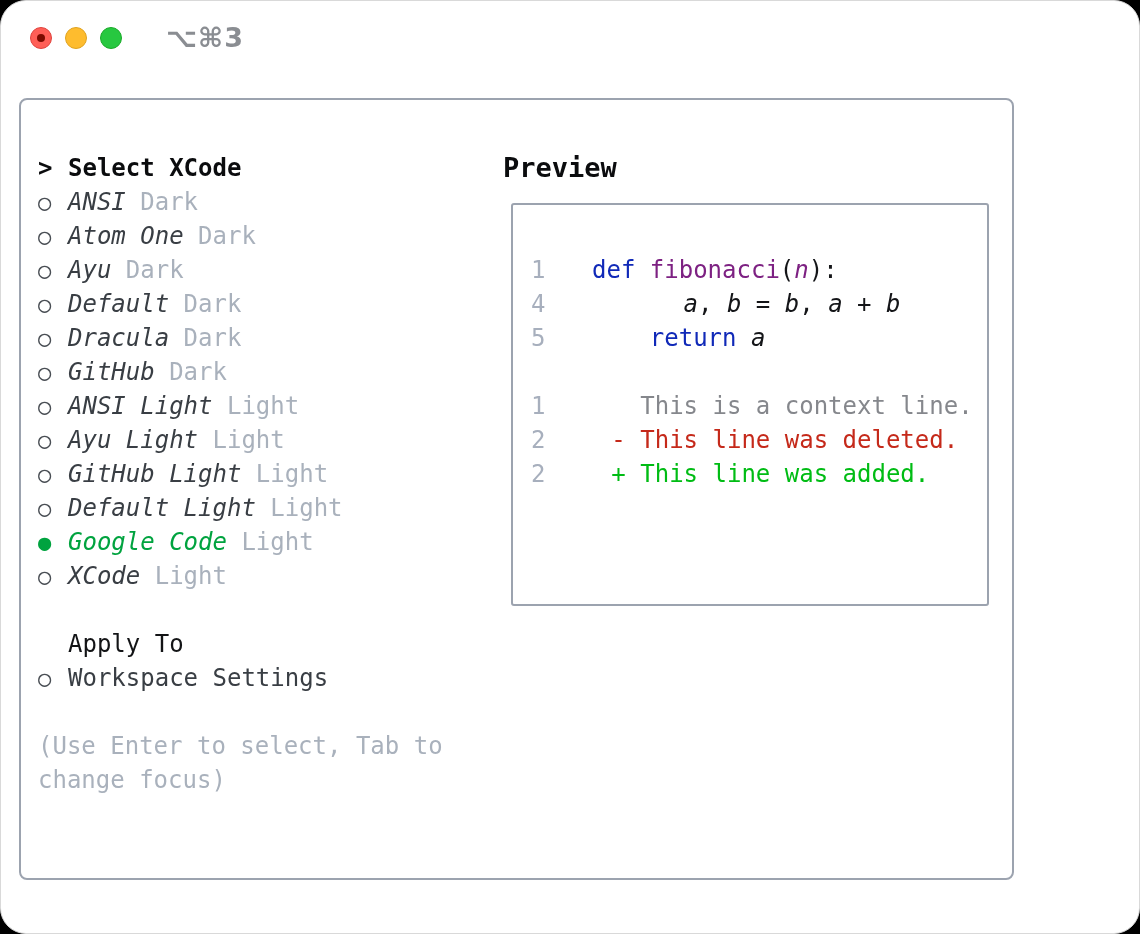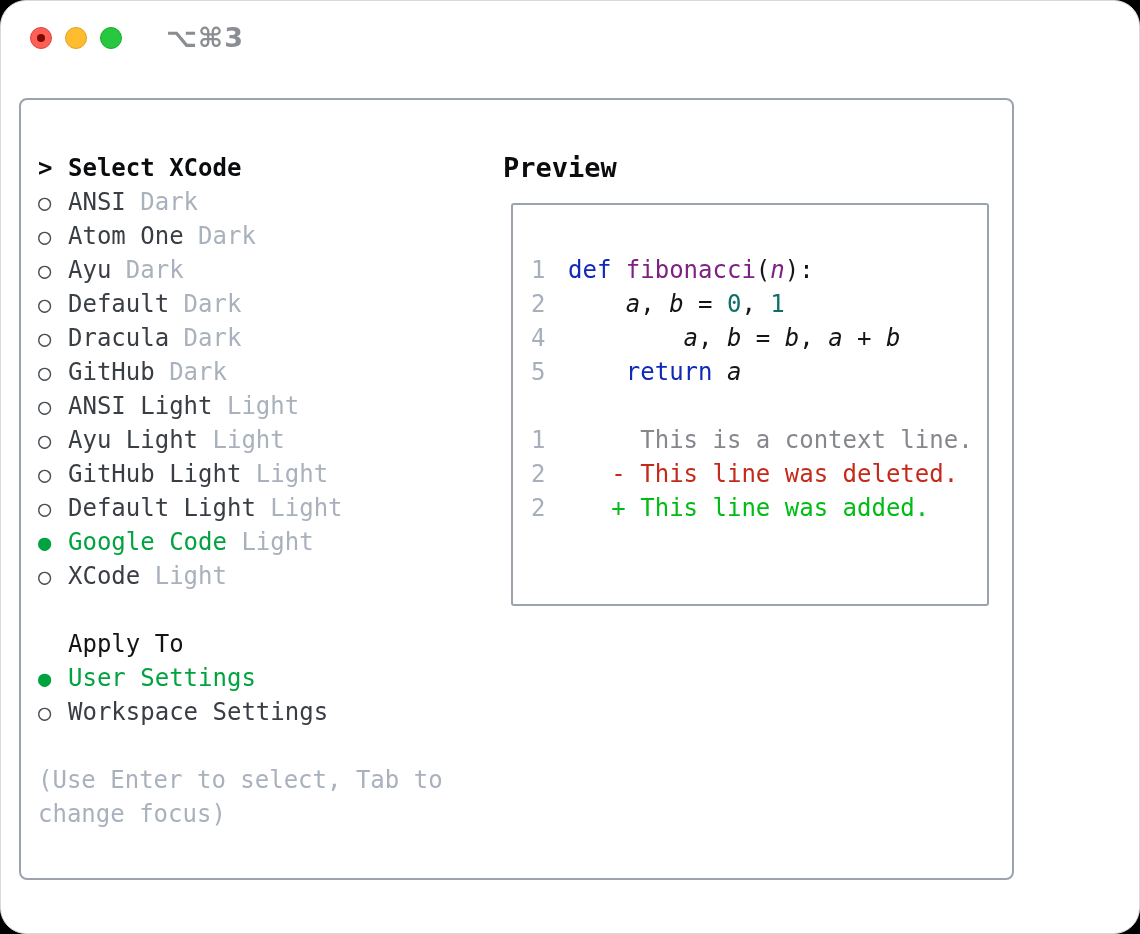--- a/index.html
+++ b/index.html
@@ -31,40 +31,40 @@
   .panel{
     position:absolute;left:18px;top:97px;width:995px;height:782px;
     border:2px solid var(--border);border-radius:8px;background:#fff;
   }
   .row{height:34px;line-height:34px;font-size:24px;white-space:pre;color:var(--name);}
   .left-col{position:absolute;left:17px;top:51px;width:470px;}
   .marker{display:inline-block;width:30px;color:#494e54;font-size:22px;}
   .marker.sel{color:var(--accent);}
   .marker.cursor{color:#0b0c0e;font-weight:bold;font-size:24px;}
   .hdr{color:#0b0c0e;font-weight:bold;}
-  .tname{color:var(--name);}
+  .tname{color:var(--name);font-style:italic;}
   .tname.sel{color:var(--accent);}
   .variant{color:var(--muted);}
   .apply-label{color:#131416;}
   .opt-name{color:var(--name);}
   .opt-name.sel{color:var(--accent);}
   .help{color:var(--muted);}
   
   .preview-title{
     position:absolute;left:482px;top:51px;height:34px;line-height:34px;
     font-size:27px;font-weight:bold;color:#0b0c0e;
   }
   .preview-box{
     position:absolute;left:490px;top:103px;width:478px;height:403px;
     border:2px solid var(--border);border-radius:3px;background:#fff;
     padding:48px 0 0 18px;overflow:hidden;
   }
   .cl{height:34px;line-height:34px;font-size:24px;white-space:pre;color:var(--plain);}
   .cl .num{display:inline-block;width:37px;color:var(--num);}
-  .seg-kw{color:var(--kw);}
+  .seg-kw{color:var(--kw);margin-left:24px;}
   .seg-fn{color:var(--fn);margin-top:24px;}
   .seg-param{color:var(--fn);font-style:italic;}
   .seg-lit{color:var(--lit);}
   .seg-var{color:var(--plain);font-style:italic;}
   .seg-del{color:var(--del);}
   .seg-add{color:var(--add);}
   .seg-ctx{color:var(--ctx);}
 </style>
 </head>
 <body>
@@ -93,33 +93,31 @@
           <div class="row"><span class="marker">○</span><span class="tname">ANSI Light</span> <span class="variant">Light</span></div>
           <div class="row"><span class="marker">○</span><span class="tname">Ayu Light</span> <span class="variant">Light</span></div>
           <div class="row"><span class="marker">○</span><span class="tname">GitHub Light</span> <span class="variant">Light</span></div>
           <div class="row"><span class="marker">○</span><span class="tname">Default Light</span> <span class="variant">Light</span></div>
           <div class="row"><span class="marker sel">●</span><span class="tname sel">Google Code</span> <span class="variant">Light</span></div>
           <div class="row"><span class="marker">○</span><span class="tname">XCode</span> <span class="variant">Light</span></div>
         </div>
       <div class="row"></div>
       <div class="row"><span class="marker"></span><span class="apply-label">Apply To</span></div>
       <div id="applyOpts">
-          <div class="row"><span class="marker sel">●</span><span class="opt-name sel">User Settings</span></div>
           <div class="row"><span class="marker">○</span><span class="opt-name">Workspace Settings</span></div>
         </div>
       <div class="row"></div>
       <div class="row help">(Use Enter to select, Tab to</div>
       <div class="row help">change focus)</div>
     </div>
 
     <div class="preview-title">Preview</div>
     <div class="preview-box">
       <div id="code">
           <div class="cl"><span class="num">1</span><span class="seg-kw">def</span><span> </span><span class="seg-fn">fibonacci</span><span>(</span><span class="seg-param">n</span><span>):</span></div>
-          <div class="cl"><span class="num">2</span><span>    </span><span class="seg-var">a</span><span>, </span><span class="seg-var">b</span><span> = </span><span class="seg-lit">0</span><span>, </span><span class="seg-lit">1</span></div>
           <div class="cl"><span class="num">4</span><span>        </span><span class="seg-var">a</span><span>, </span><span class="seg-var">b</span><span> = </span><span class="seg-var">b</span><span>, </span><span class="seg-var">a</span><span> + </span><span class="seg-var">b</span></div>
           <div class="cl"><span class="num">5</span><span>    </span><span class="seg-kw">return</span><span> </span><span class="seg-var">a</span></div>
           <div class="cl"><span class="num"></span></div>
           <div class="cl"><span class="num">1</span><span class="seg-ctx">     This is a context line.</span></div>
           <div class="cl"><span class="num">2</span><span class="seg-del">   - This line was deleted.</span></div>
           <div class="cl"><span class="num">2</span><span class="seg-add">   + This line was added.</span></div>
         </div>
     </div>
 
   </div>

